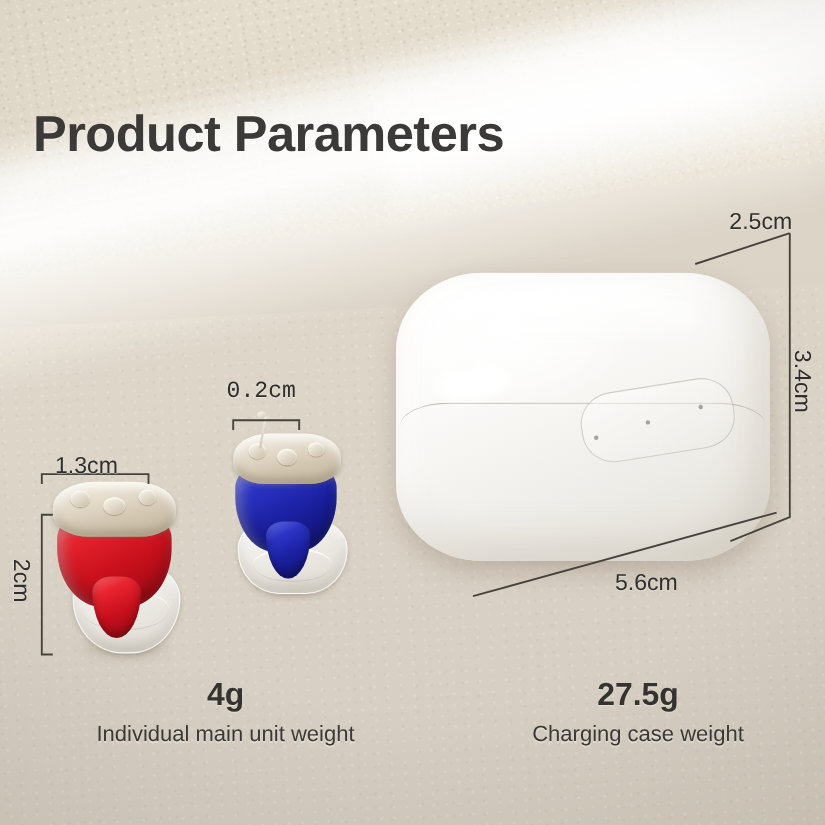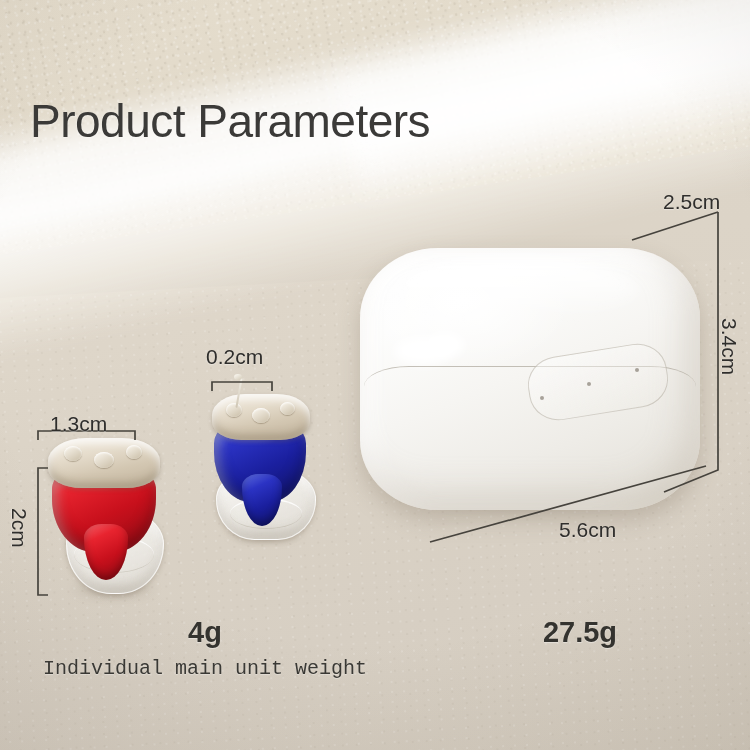--- a/index.html
+++ b/index.html
@@ -65,21 +65,21 @@
     background-size:12px 10px,14px 12px;
   }
   .bg-vignette{
     position:absolute;inset:0;
     background:radial-gradient(ellipse 95% 80% at 50% 42%, rgba(0,0,0,0) 55%, rgba(90,78,62,.14) 100%);
   }
 
   
   .title{
     position:absolute;left:30px;top:94px;
-    font-size:46px;font-weight:normal;letter-spacing:-.5px;
+    font-size:46px;font-weight:bold;letter-spacing:-.5px;
     color:#3b3a38;
     text-shadow:0 1px 2px rgba(255,255,255,.45);
   }
 
   
   .case-wrap{position:absolute;left:352px;top:240px;width:360px;height:285px;}
   .case-shadow{
     position:absolute;left:14px;top:232px;width:330px;height:46px;
     background:radial-gradient(ellipse 50% 50% at 50% 50%, rgba(110,96,78,.40) 0%, rgba(110,96,78,0) 72%);
     filter:blur(6px);
@@ -202,21 +202,21 @@
   svg.dims line, svg.dims path{stroke:#46433d;stroke-width:1.7;fill:none;}
 
   
   .spec{position:absolute;text-align:center;}
   .spec-value{
     font-size:29px;font-weight:bold;color:#34332f;line-height:1;
     text-shadow:0 1px 1px rgba(255,255,255,.4);
   }
   .spec-caption{
     margin-top:10px;font-size:20px;color:#3a3935;
-    text-shadow:0 1px 1px rgba(255,255,255,.35);white-space:nowrap;font-family:Liberation Mono, monospace;
+    text-shadow:0 1px 1px rgba(255,255,255,.35);white-space:nowrap;
   }
 </style>
 </head>
 <body>
 
 <div id="stage">
 
   <div class="bg-base"></div>
   <div class="bg-wall">
     <div class="bg-wall-tex"></div>
@@ -286,25 +286,26 @@
     <path d="M 212 391 L 212 382 L 272 382 L 272 391"></path>
 
     <path d="M 48 468 L 38 468 L 38 595 L 48 595"></path>
   </svg>
 
   <div class="dim-label" style="left:663px;top:190px;">2.5cm</div>
   <div class="dim-label rot" style="left:741px;top:318px;">3.4cm</div>
   <div class="dim-label" style="left:559px;top:518px;">5.6cm</div>
 
   <div class="dim-label" style="left:50px;top:402px;margin-top:10px;">1.3cm</div>
-  <div class="dim-label" style="left:206px;top:345px;">0.2cm</div>
+  <div class="dim-label" style="left:206px;top:345px;font-family:Liberation Mono, monospace;">0.2cm</div>
   <div class="dim-label rot" style="left:31px;top:508px;">2cm</div>
 
   <div class="spec" style="left:35px;top:618px;width:340px;">
     <div class="spec-value">4g</div>
     <div class="spec-caption">Individual main unit weight</div>
   </div>
 
   <div class="spec" style="left:430px;top:618px;width:300px;">
     <div class="spec-value">27.5g</div>
+    <div class="spec-caption">Charging case weight</div>
   </div>
 
 </div>
 
 </body></html>

